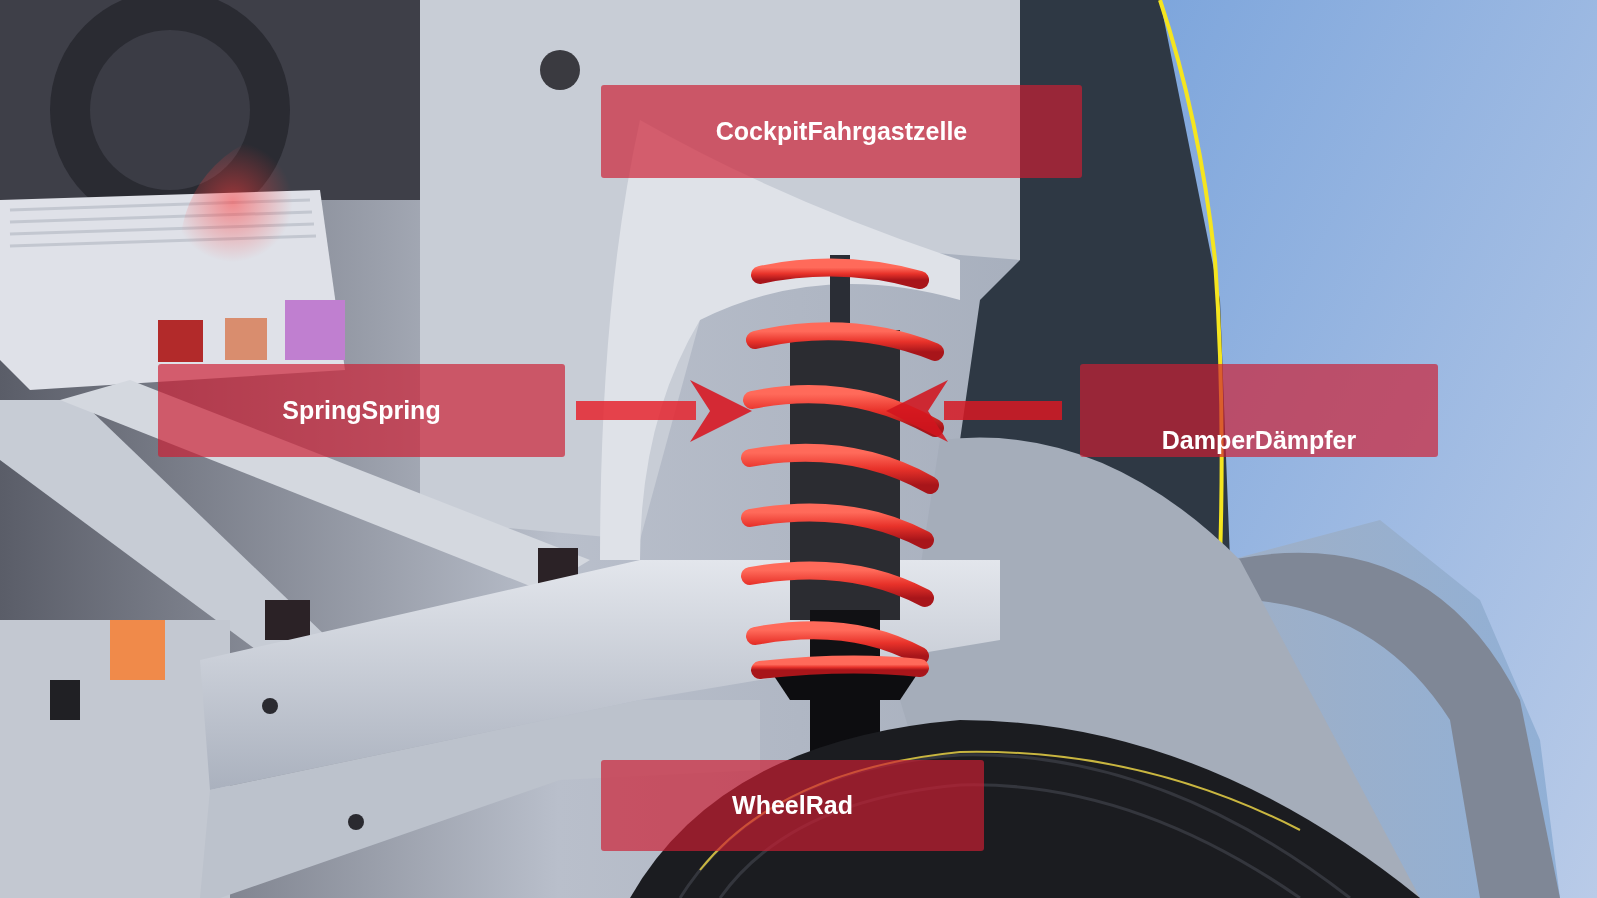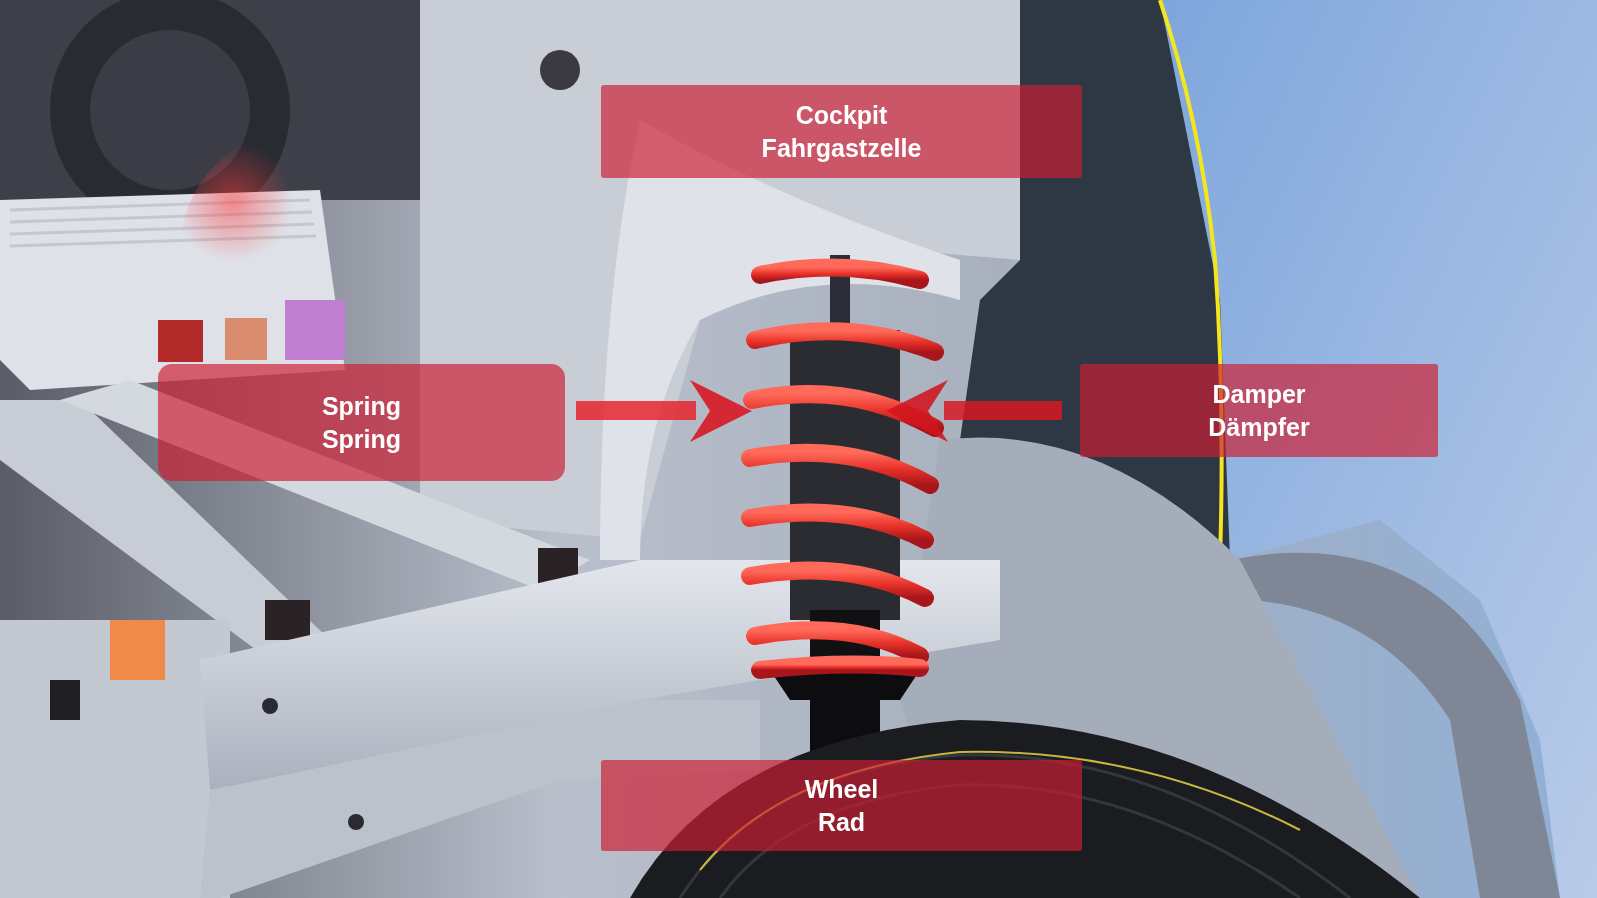--- a/index.html
+++ b/index.html
@@ -1,20 +1,20 @@
 <!DOCTYPE html>
 <html><head>
 <meta charset="utf-8">
 <style>
   html, body { margin: 0; padding: 0; }
   body { width: 1597px; height: 898px; overflow: hidden; background: #9aa3b2; position: relative; font-family: "Liberation Sans", sans-serif; }
   .scene { position: absolute; left: 0; top: 0; width: 1597px; height: 898px; }
   .label-box {
     position: absolute; background: rgba(205, 30, 50, 0.68); border-radius: 3px;
-    display: flex; flex-direction: column; align-items: center; justify-content: center;
+    display: flex; flex-direction: row; align-items: center; justify-content: center;
     color: #ffffff; font-weight: bold; font-size: 25px; line-height: 33px; text-align: center;
   }
   .label-box span { display: block; }
   .arrow { position: absolute; }
 </style>
 </head>
 <body>
 
 <svg class="scene" width="1597" height="898" viewBox="0 0 1597 898" xmlns="http://www.w3.org/2000/svg">
   <defs>
@@ -122,26 +122,26 @@
 <svg class="arrow" style="left:884px; top:380px;" width="185" height="62" viewBox="0 0 185 62">
   <rect x="60" y="21" width="118" height="19" fill="rgba(215,25,35,0.85)"></rect>
   <polygon points="64,0 2,31 64,62 44,31" fill="rgba(210,20,30,0.88)"></polygon>
 </svg>
 
 <div class="label-box" style="left:601px; top:85px; width:481px; height:93px;">
   <span>Cockpit</span>
   <span>Fahrgastzelle</span>
 </div>
 
-<div class="label-box" style="left:158px; top:364px; width:407px; height:117px;border-radius:14px;">
+<div class="label-box" style="left:158px; top:364px; width:407px; height:93px;">
   <span>Spring</span>
   <span>Spring</span>
 </div>
 
-<div class="label-box" style="left:1080px; top:364px; width:358px; height:93px;">
+<div class="label-box" style="left:1080px; top:364px; width:358px; height:93px;align-items:flex-end;">
   <span>Damper</span>
   <span>Dämpfer</span>
 </div>
 
-<div class="label-box" style="left:601px; top:760px; width:481px; height:91px;">
+<div class="label-box" style="left:601px; top:760px; width:383px; height:91px;">
   <span>Wheel</span>
   <span>Rad</span>
 </div>
 
 </body></html>

